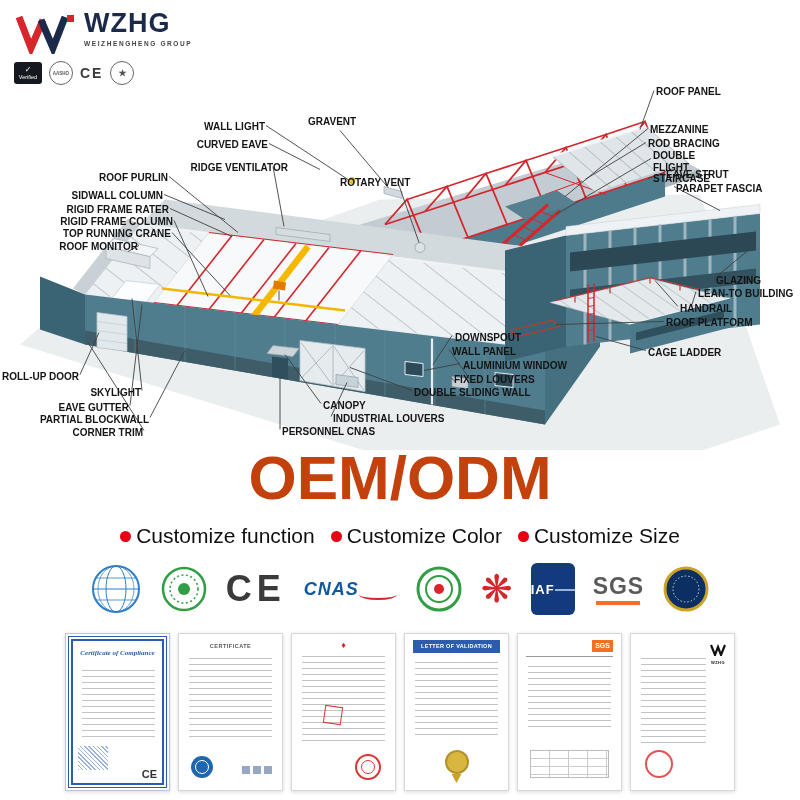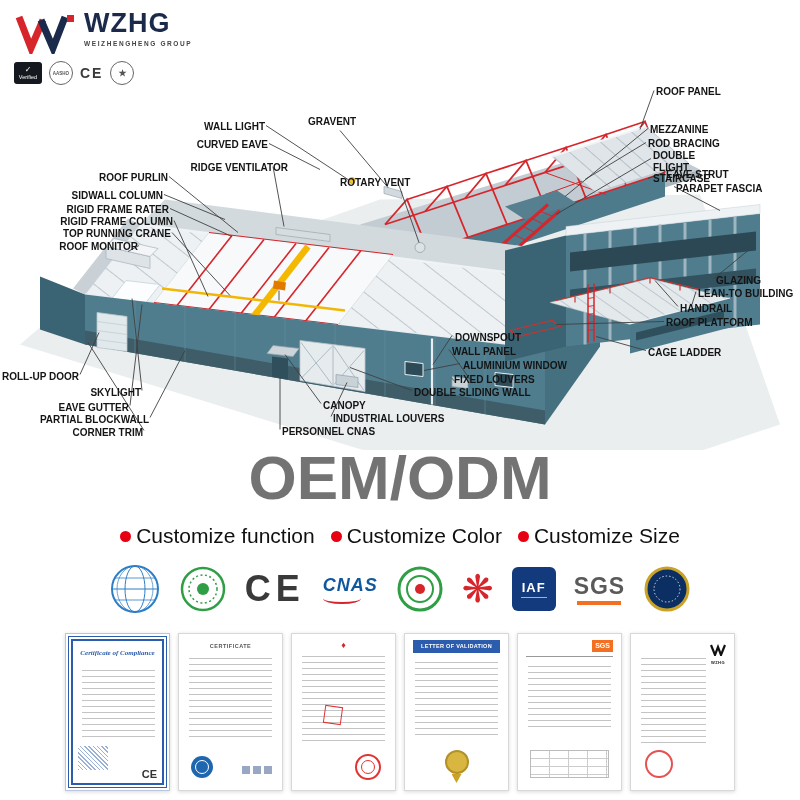--- a/index.html
+++ b/index.html
@@ -18,33 +18,33 @@
   .badge-ce{font-size:14px;font-weight:700;color:#3a3a3a;letter-spacing:2px}
   .badge-emblem span{font-size:9px}
 
   
   .diagram{position:absolute;left:0;top:84px;width:800px;height:366px}
   .scene{position:absolute;left:0;top:0}
   .lbl{position:absolute;font-size:10px;font-weight:700;color:#141414;white-space:nowrap;line-height:1.15}
   .lbl.wrap{white-space:normal;width:64px}
 
   
-  .headline{position:absolute;left:0;top:444px;width:800px;text-align:center;font-size:62px;font-weight:700;color:#737373;line-height:1.1}
+  .headline{position:absolute;left:0;top:444px;width:800px;text-align:center;font-size:62px;font-weight:700;color:#c2410c;line-height:1.1}
   .bullets{position:absolute;left:0;top:524px;width:800px;display:flex;justify-content:center;gap:16px;font-size:21px;color:#101010}
   .bullet{display:flex;align-items:center;gap:5px}
   .dot{width:11px;height:11px;border-radius:50%;background:#e60012;flex:0 0 auto}
 
   
   .logos{position:absolute;left:0;top:563px;width:800px;display:flex;justify-content:center;align-items:center;gap:18px}
   .logo-ce{font-size:36px;font-weight:700;color:#3a3a3a;letter-spacing:5px}
-  .logo-cnas{display:flex;flex-direction:column;align-items:flex-start}
+  .logo-cnas{display:flex;flex-direction:row;align-items:flex-end}
   .cnas-text{font-size:18px;font-weight:700;font-style:italic;color:#10589e;letter-spacing:1px}
   .cnas-swoosh{width:38px;height:9px;border-bottom:2.5px solid #d6252b;border-radius:50%;margin-top:-3px}
   .logo-flower{font-size:38px;color:#d6252b;line-height:1}
-  .logo-iaf{width:44px;height:44px;background:#123a7d;border-radius:6px;display:flex;flex-direction:column;align-items:center;justify-content:center;color:#fff}
+  .logo-iaf{width:44px;height:52px;background:#123a7d;border-radius:6px;display:flex;flex-direction:row;align-items:center;justify-content:center;color:#fff}
   .logo-iaf span{font-size:13px;font-weight:700;letter-spacing:1px}
   .iaf-line{width:26px;height:1.5px;background:#9ab2d8;margin-top:2px}
   .logo-sgs{display:flex;flex-direction:column;align-items:center}
   .logo-sgs span{font-size:23px;font-weight:700;color:#5a5a5a;letter-spacing:1px}
   .sgs-bar{width:44px;height:4px;background:#f36f21;margin-top:1px}
 
   
   .certs{position:absolute;left:0;top:633px;width:800px;display:flex;justify-content:center;gap:8px}
   .cert{width:103px;height:156px;background:#fff;border:1px solid #d8d8d8;box-shadow:0 1px 4px rgba(0,0,0,.15);position:relative}
   .tlines{position:absolute;background:repeating-linear-gradient(180deg,#c4c4c4 0 1px,transparent 1px 6px)}

